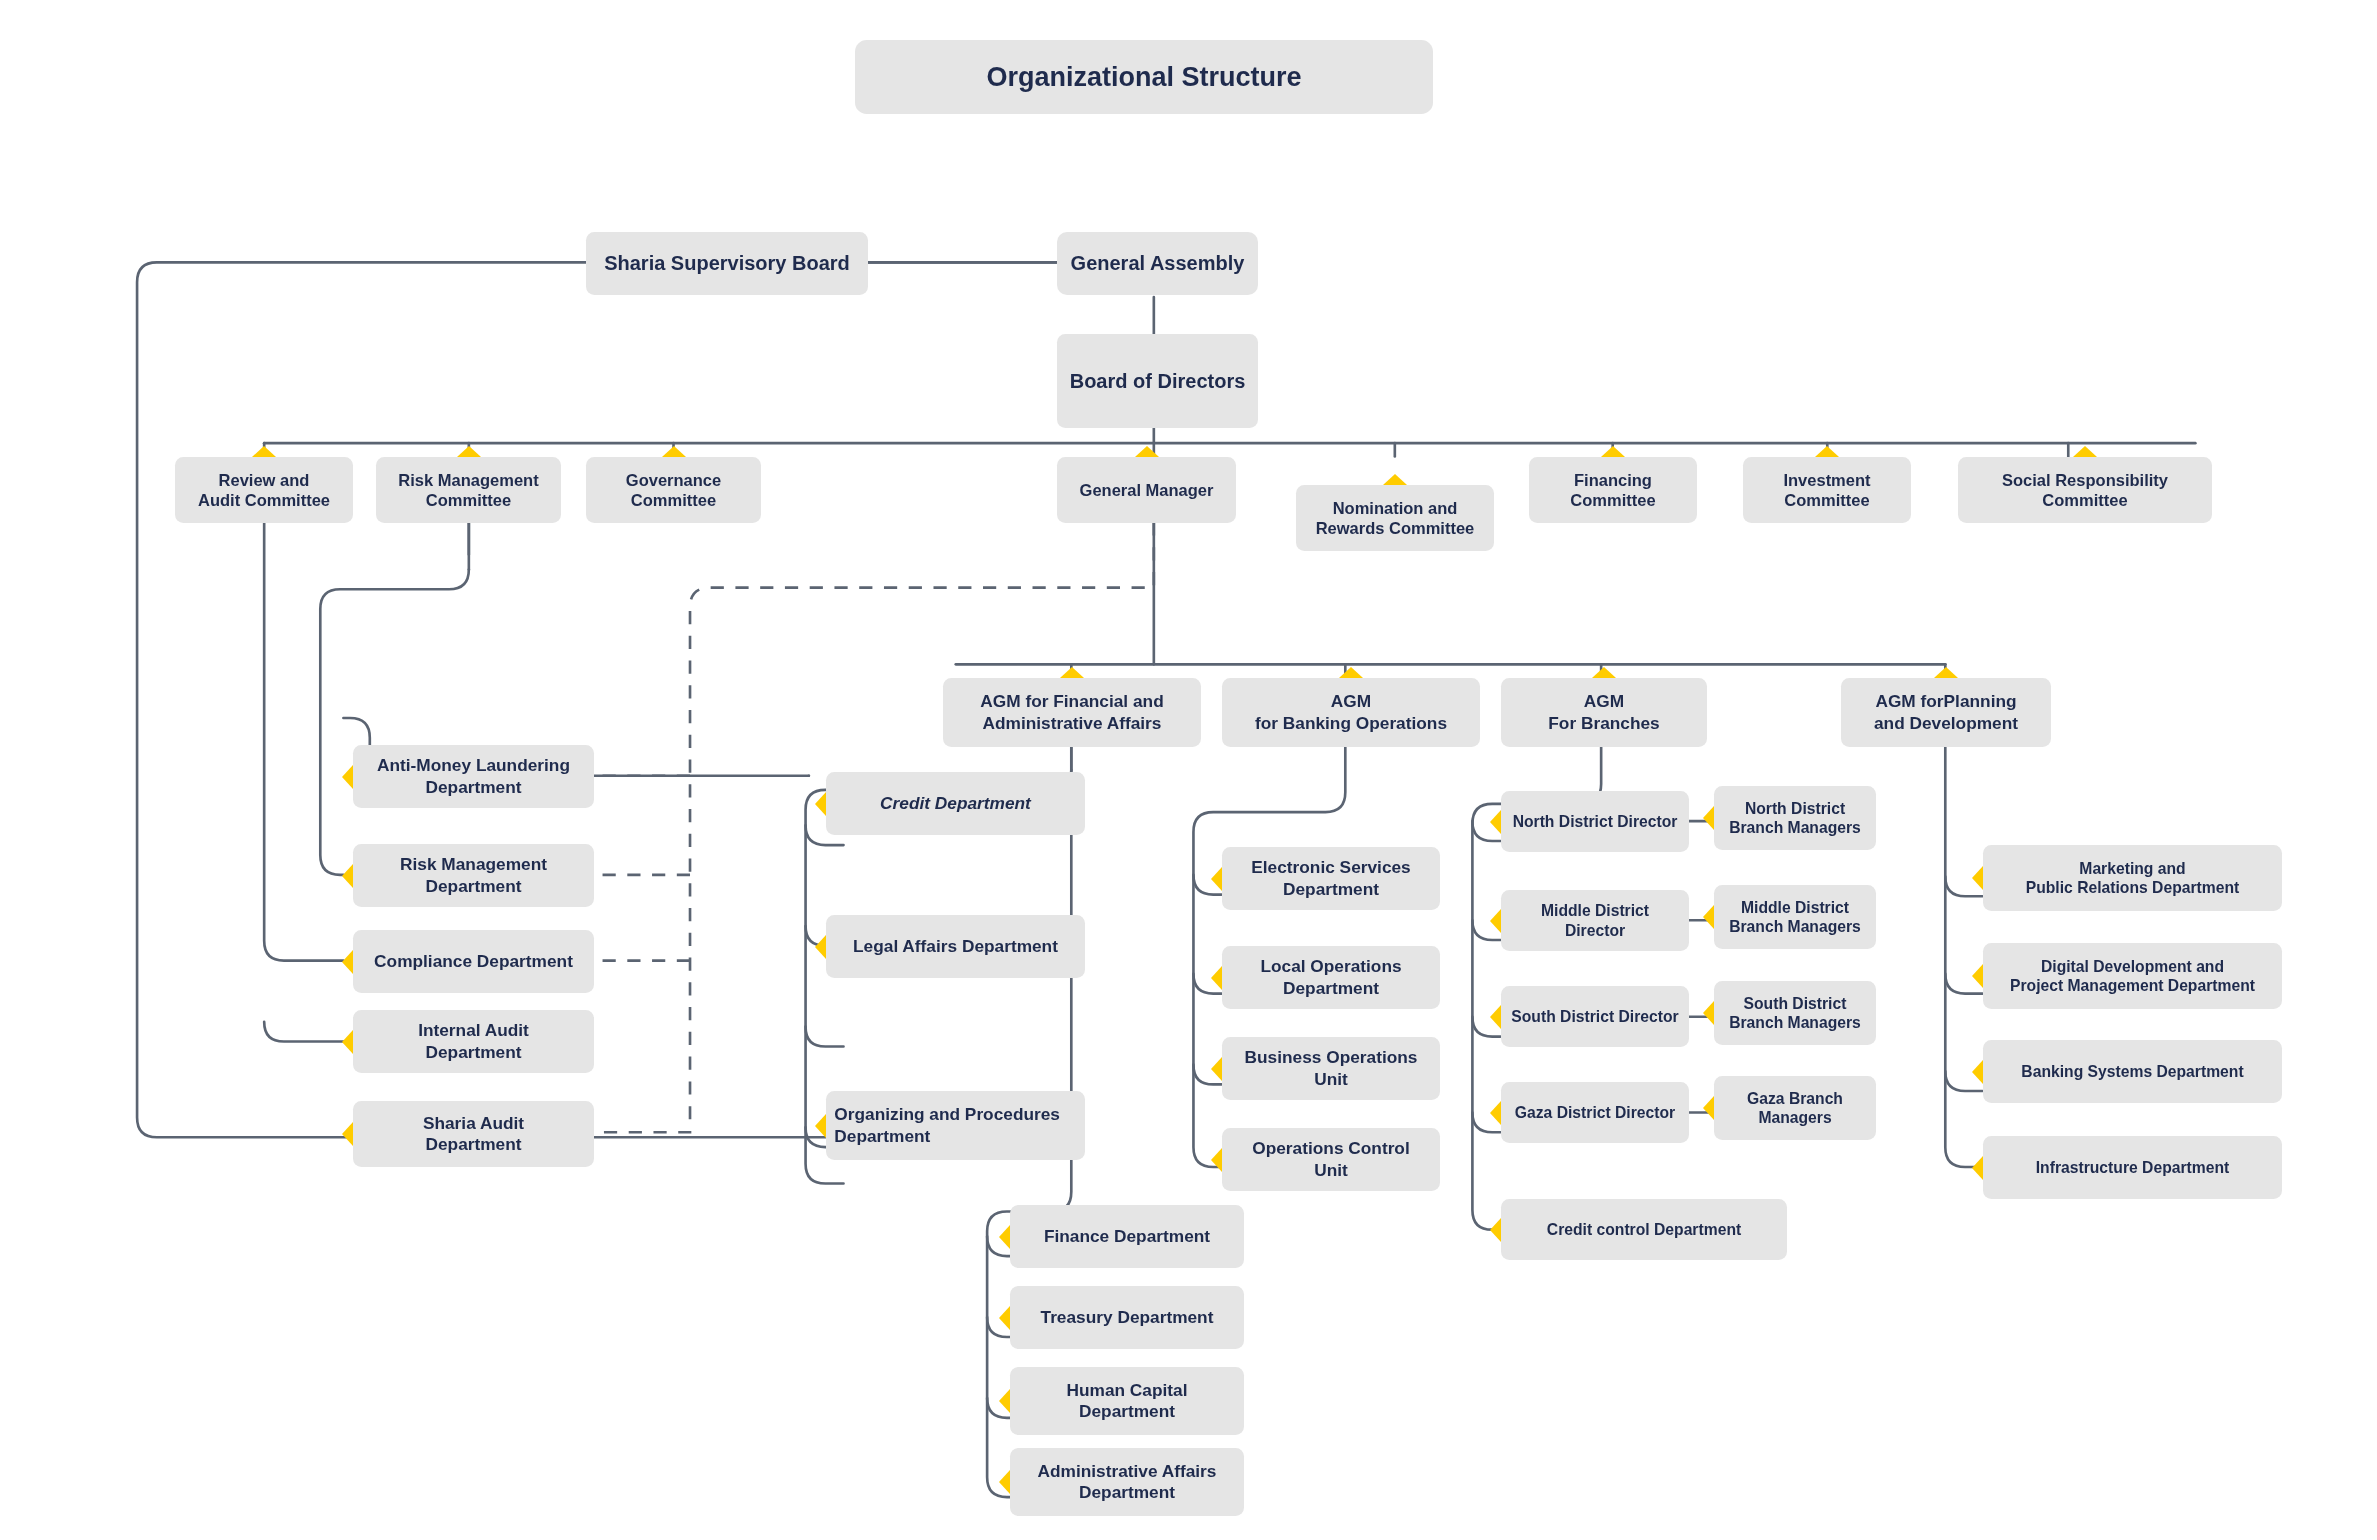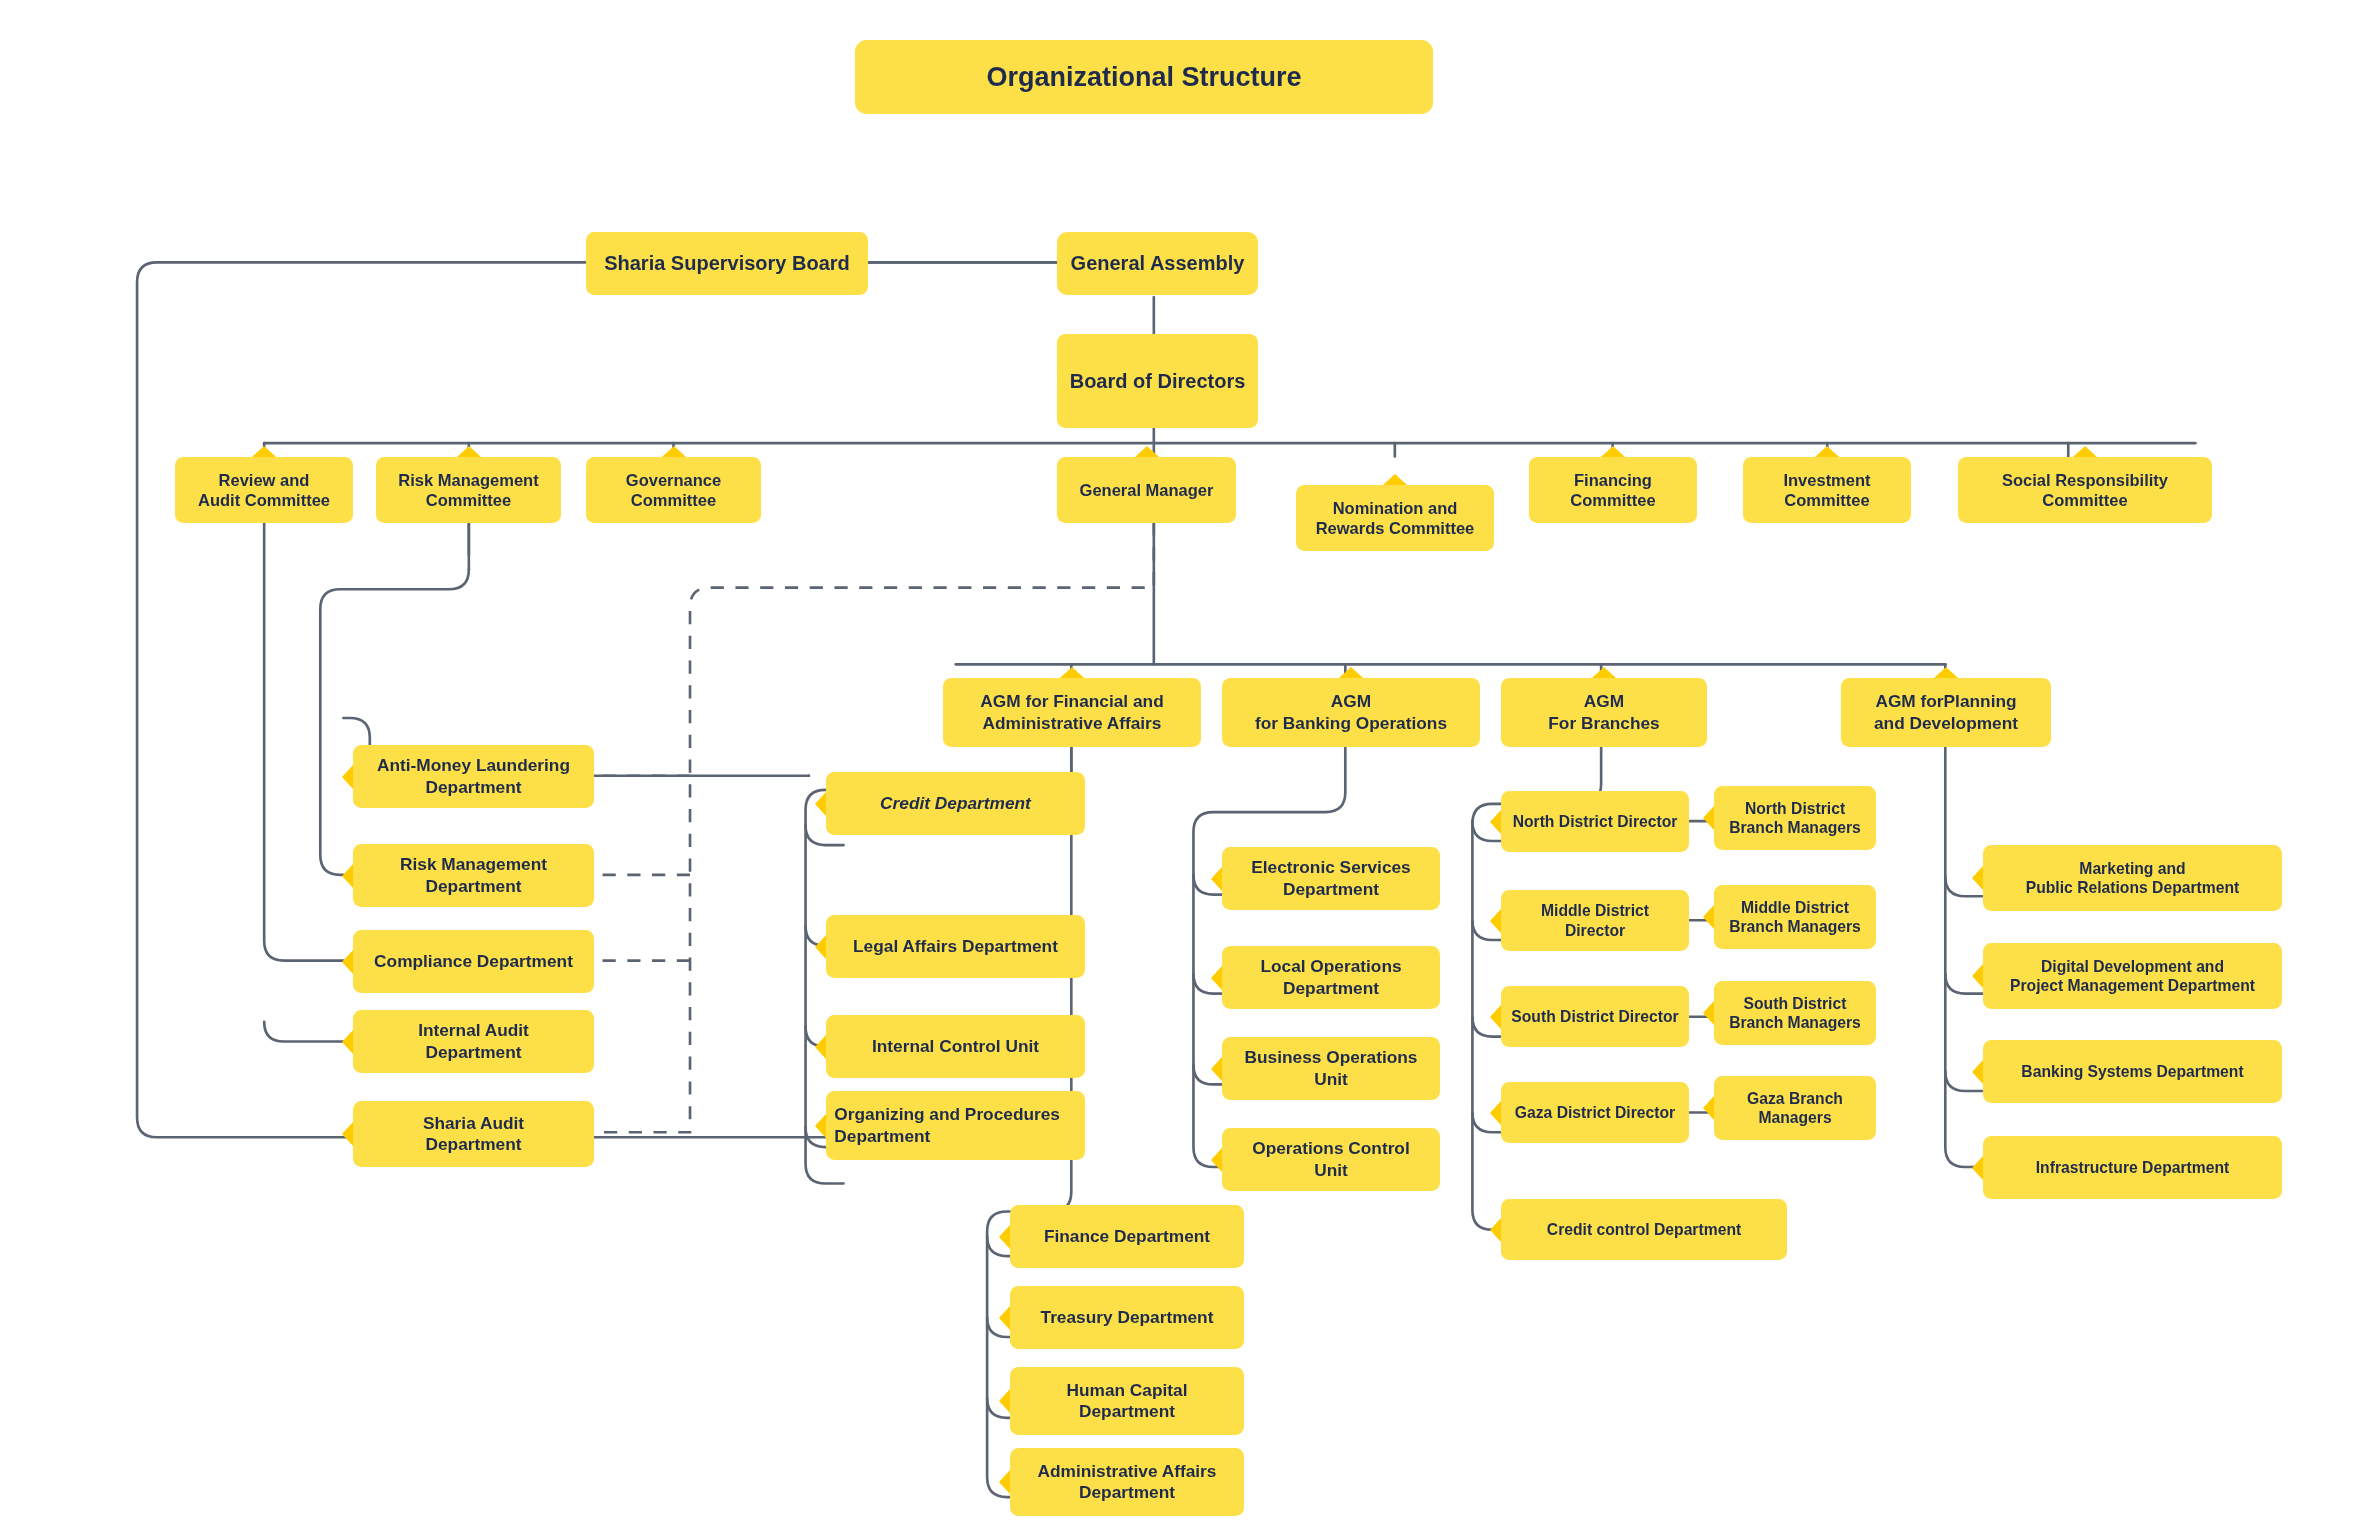--- a/index.html
+++ b/index.html
@@ -6,21 +6,21 @@
   body{
     font-family:"Liberation Sans", sans-serif;
     width:2377px;height:1540px;overflow:hidden;position:relative;
   }
   #stage{position:relative;width:2377px;height:1540px;}
   #wires{position:absolute;left:0;top:0;width:2377px;height:1540px;pointer-events:none;}
 
   
   .node{
     position:absolute;
-    background:#fde047;
+    background:#e5e5e5;
     color:#1F2B4D;
     border-radius:8.3px;
     font-weight:bold;
     display:flex;align-items:center;justify-content:center;
     text-align:center;
     line-height:1.22;
     box-sizing:border-box;
     padding:3.3px 8.3px;
     z-index:3;
   }
@@ -223,23 +223,20 @@
   </div>
 
   <div class="node lvl3 nl" style="left:826px;top:772px;width:259px;height:63px;font-style:italic;">
     <span class="lbl">Credit Department</span>
   </div>
 
   <div class="node lvl3 nl" style="left:826px;top:915px;width:259px;height:63px;">
     <span class="lbl">Legal Affairs Department</span>
   </div>
 
-  <div class="node lvl3 nl" style="left:826px;top:1015px;width:259px;height:63px;">
-    <span class="lbl">Internal Control Unit</span>
-  </div>
 
   <div class="node lvl3 nl la" style="left:826px;top:1091px;width:259px;height:69px;">
     <span class="lbl"><span>Organizing and Procedures</span><br><span>Department</span></span>
   </div>
 
   <div class="node lvl3 nl" style="left:1010px;top:1205px;width:234px;height:63px;">
     <span class="lbl">Finance Department</span>
   </div>
 
   <div class="node lvl3 nl" style="left:1010px;top:1286px;width:234px;height:63px;">

